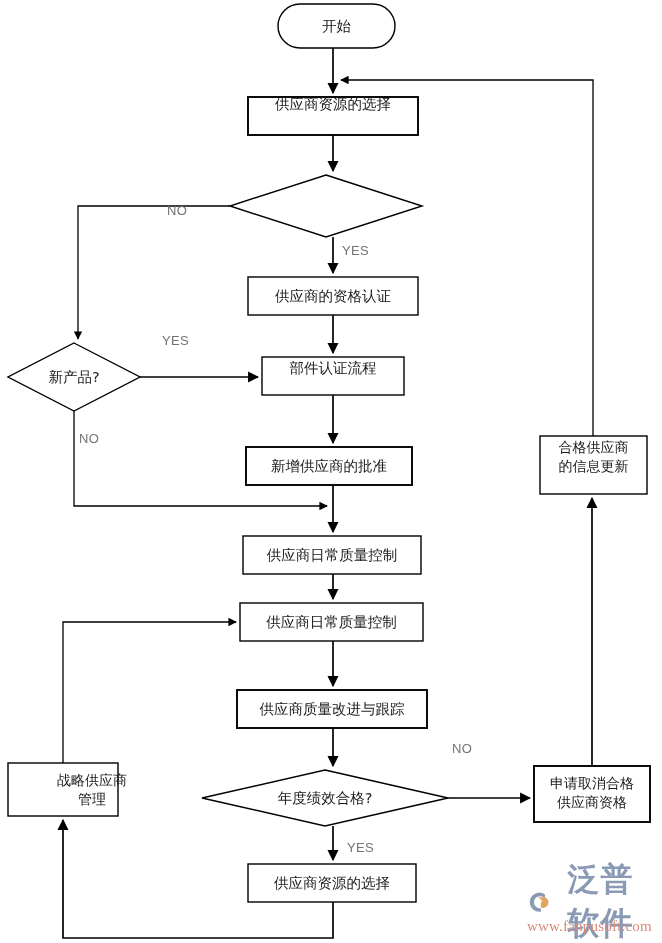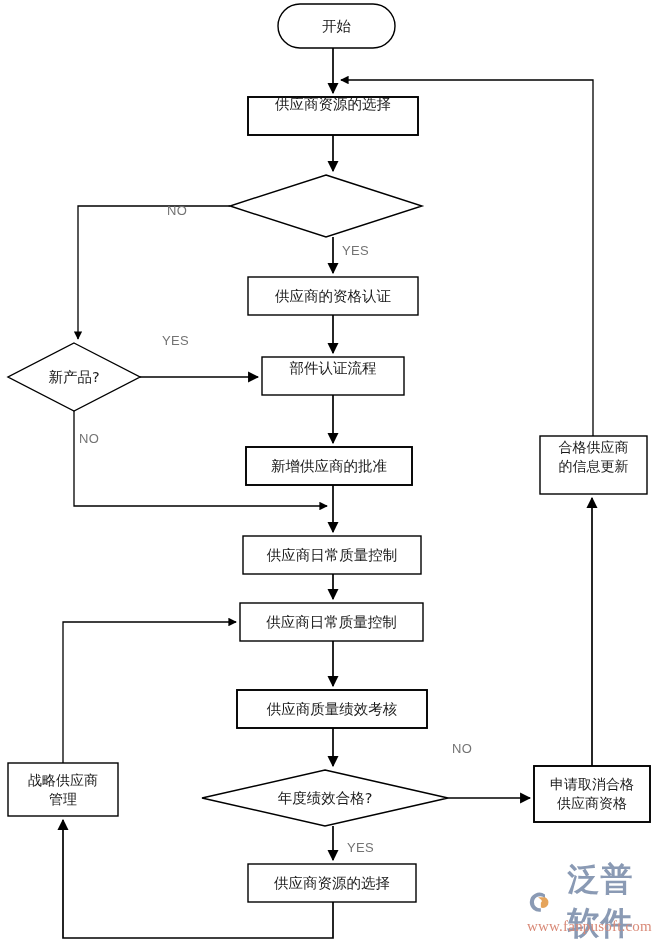--- a/index.html
+++ b/index.html
@@ -189,28 +189,28 @@
 
   <div class="cn-label" style="left:246px; top:447px; width:166px; height:38px;">新增供应商的批准</div>
 
   <div class="cn-label two-line" style="left:540px; top:436px; width:107px; height:42px;">合格供应商
 的信息更新</div>
 
   <div class="cn-label" style="left:243px; top:536px; width:178px; height:38px;border-radius:14px;">供应商日常质量控制</div>
 
   <div class="cn-label" style="left:240px; top:603px; width:183px; height:38px;">供应商日常质量控制</div>
 
-  <div class="cn-label" style="left:237px; top:690px; width:190px; height:38px;">供应商质量绩效考核</div>
+  <div class="cn-label" style="left:237px; top:690px; width:190px; height:38px;">供应商质量改进与跟踪</div>
 
   <div class="cn-label" style="left:202px; top:770px; width:246px; height:56px;text-align:right;">年度绩效合格?</div>
 
-  <div class="cn-label two-line" style="left:8px; top:763px; width:110px; height:53px;">战略供应商
+  <div class="cn-label two-line" style="left:8px; top:763px; width:110px; height:53px;padding-left:29px;">战略供应商
 管理</div>
 
-  <div class="cn-label two-line" style="left:534px; top:766px; width:116px; height:56px;">申请取消合格
+  <div class="cn-label two-line" style="left:534px; top:766px; width:116px; height:56px;font-family:Liberation Mono, monospace;">申请取消合格
 供应商资格</div>
 
   <div class="cn-label" style="left:248px; top:864px; width:168px; height:38px;">供应商资源的选择</div>
 
   <div class="branch-label" style="left:167px; top:203px;">NO</div>
 
   <div class="branch-label" style="left:342px; top:243px;">YES</div>
 
   <div class="branch-label" style="left:162px; top:333px;">YES</div>
 

